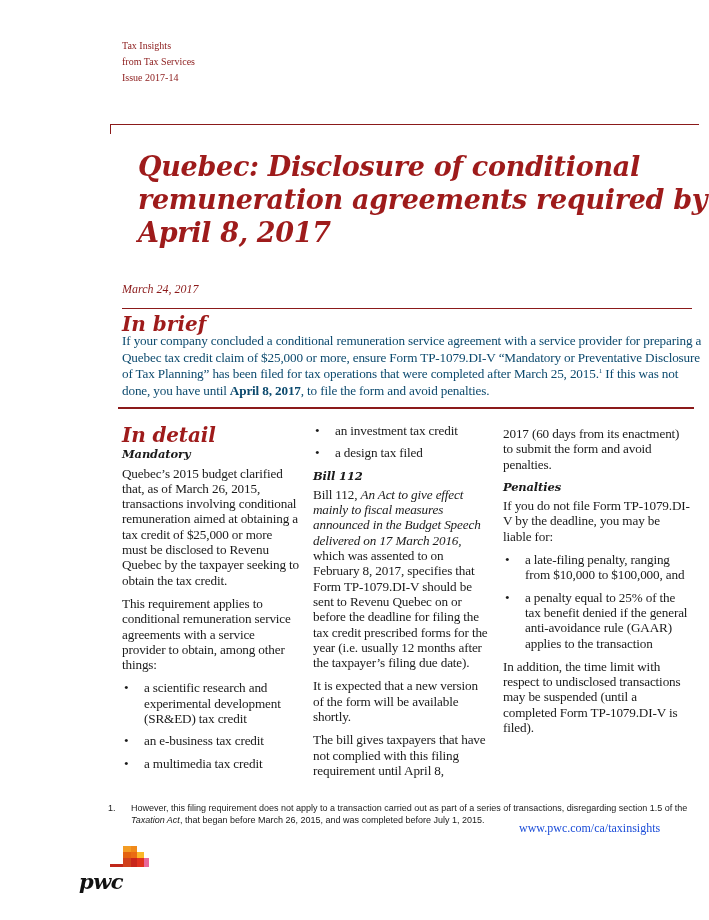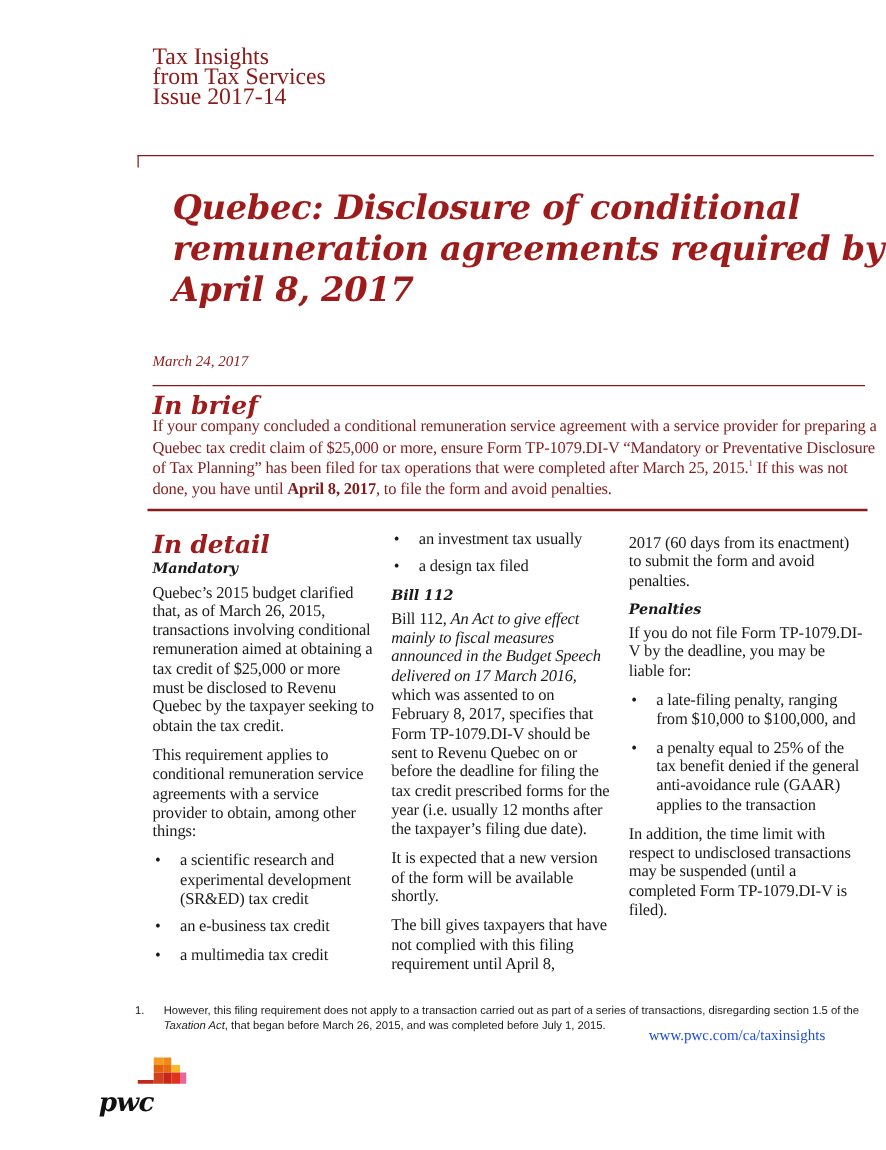--- a/index.html
+++ b/index.html
@@ -14,21 +14,21 @@
       overflow: hidden;
       font-family: "DejaVu Serif", "Liberation Serif", serif;
       color: #1a1a1a;
     }
     .abs { position: absolute; }
 
     .masthead {
       left: 122px;
       top: 38px;
       font-family: "Liberation Serif", serif;
-      font-size: 19px;
+      font-size: 10px;
       line-height: 16px;
       color: #8b1a1a;
     }
     .masthead div { white-space: nowrap; }
 
     .title-rule {
       left: 110px;
       top: 124px;
       width: 589px;
       height: 0;
@@ -77,21 +77,21 @@
       color: #9e1b1b;
     }
     .brief-head { left: 122px; top: 312px; }
     .brief-text {
       left: 122px;
       top: 333px;
       width: 585px;
       font-family: "Liberation Serif", serif;
       font-size: 13.2px;
       line-height: 16.5px;
-      color: #7f1d1d;
+      color: #0c4a6e;
       letter-spacing: -0.15px;
     }
     .brief-text b { font-weight: bold; }
     sup.fn {
       font-size: 7px;
       vertical-align: 5px;
       line-height: 0;
     }
 
     .detail-rule {
@@ -207,21 +207,21 @@
   <p>This requirement applies to conditional remuneration service agreements with a service provider to obtain, among other things:</p>
   <ul>
     <li><span class="bullet">•</span><span>a scientific research and experimental development (SR&amp;ED) tax credit</span></li>
     <li><span class="bullet">•</span><span>an e-business tax credit</span></li>
     <li><span class="bullet">•</span><span>a multimedia tax credit</span></li>
   </ul>
 </div>
 
 <div class="abs col col2">
   <ul>
-    <li><span class="bullet">•</span><span>an investment tax usually</span></li>
+    <li><span class="bullet">•</span><span>an investment tax credit</span></li>
     <li><span class="bullet">•</span><span>a design tax filed</span></li>
   </ul>
   <div class="sub">Bill 112</div>
   <p><span>Bill 112, </span><i>An Act to give effect mainly to fiscal measures announced in the Budget Speech delivered on 17 March 2016,</i><span> which was assented to on February 8, 2017, specifies that Form TP-1079.DI-V should be sent to Revenu Quebec on or before the deadline for filing the tax credit prescribed forms for the year (i.e. usually 12 months after the taxpayer’s filing due date).</span></p>
   <p>It is expected that a new version of the form will be available shortly.</p>
   <p>The bill gives taxpayers that have not complied with this filing requirement until April 8,</p>
 </div>
 
 <div class="abs col col3">
   <p>2017 (60 days from its enactment) to submit the form and avoid penalties.</p>

